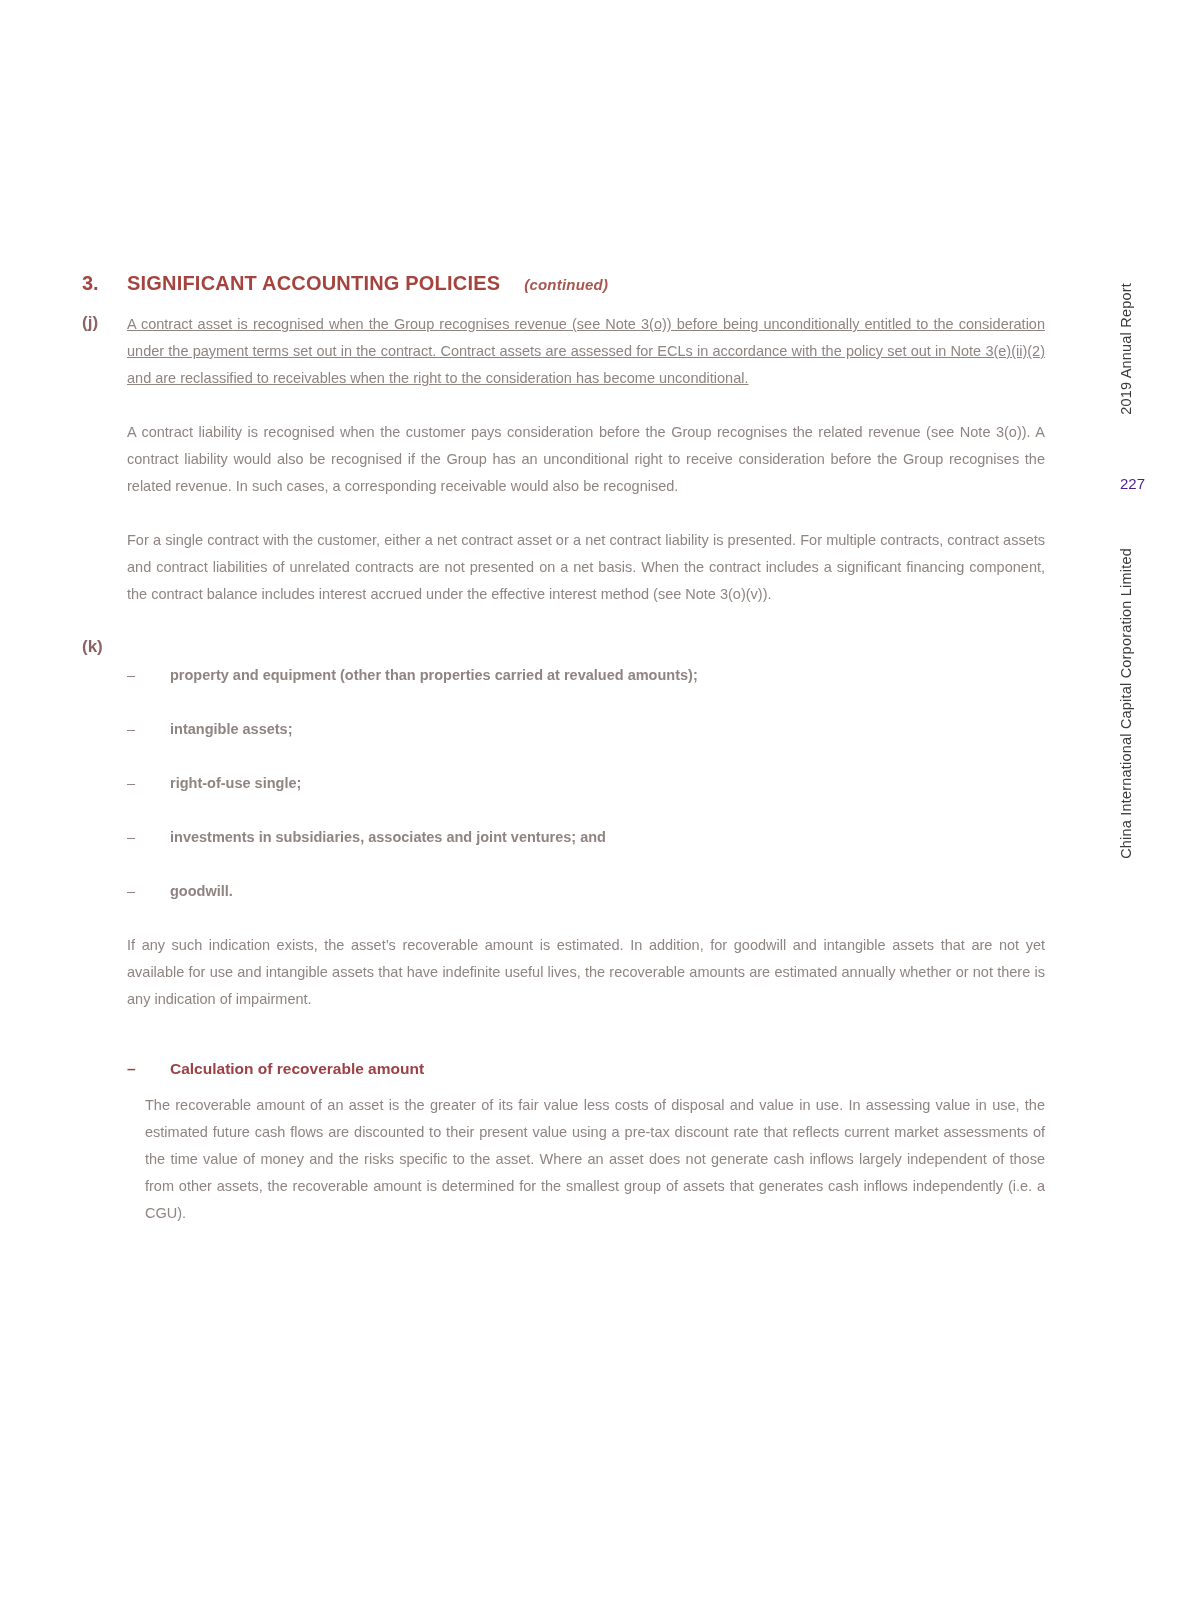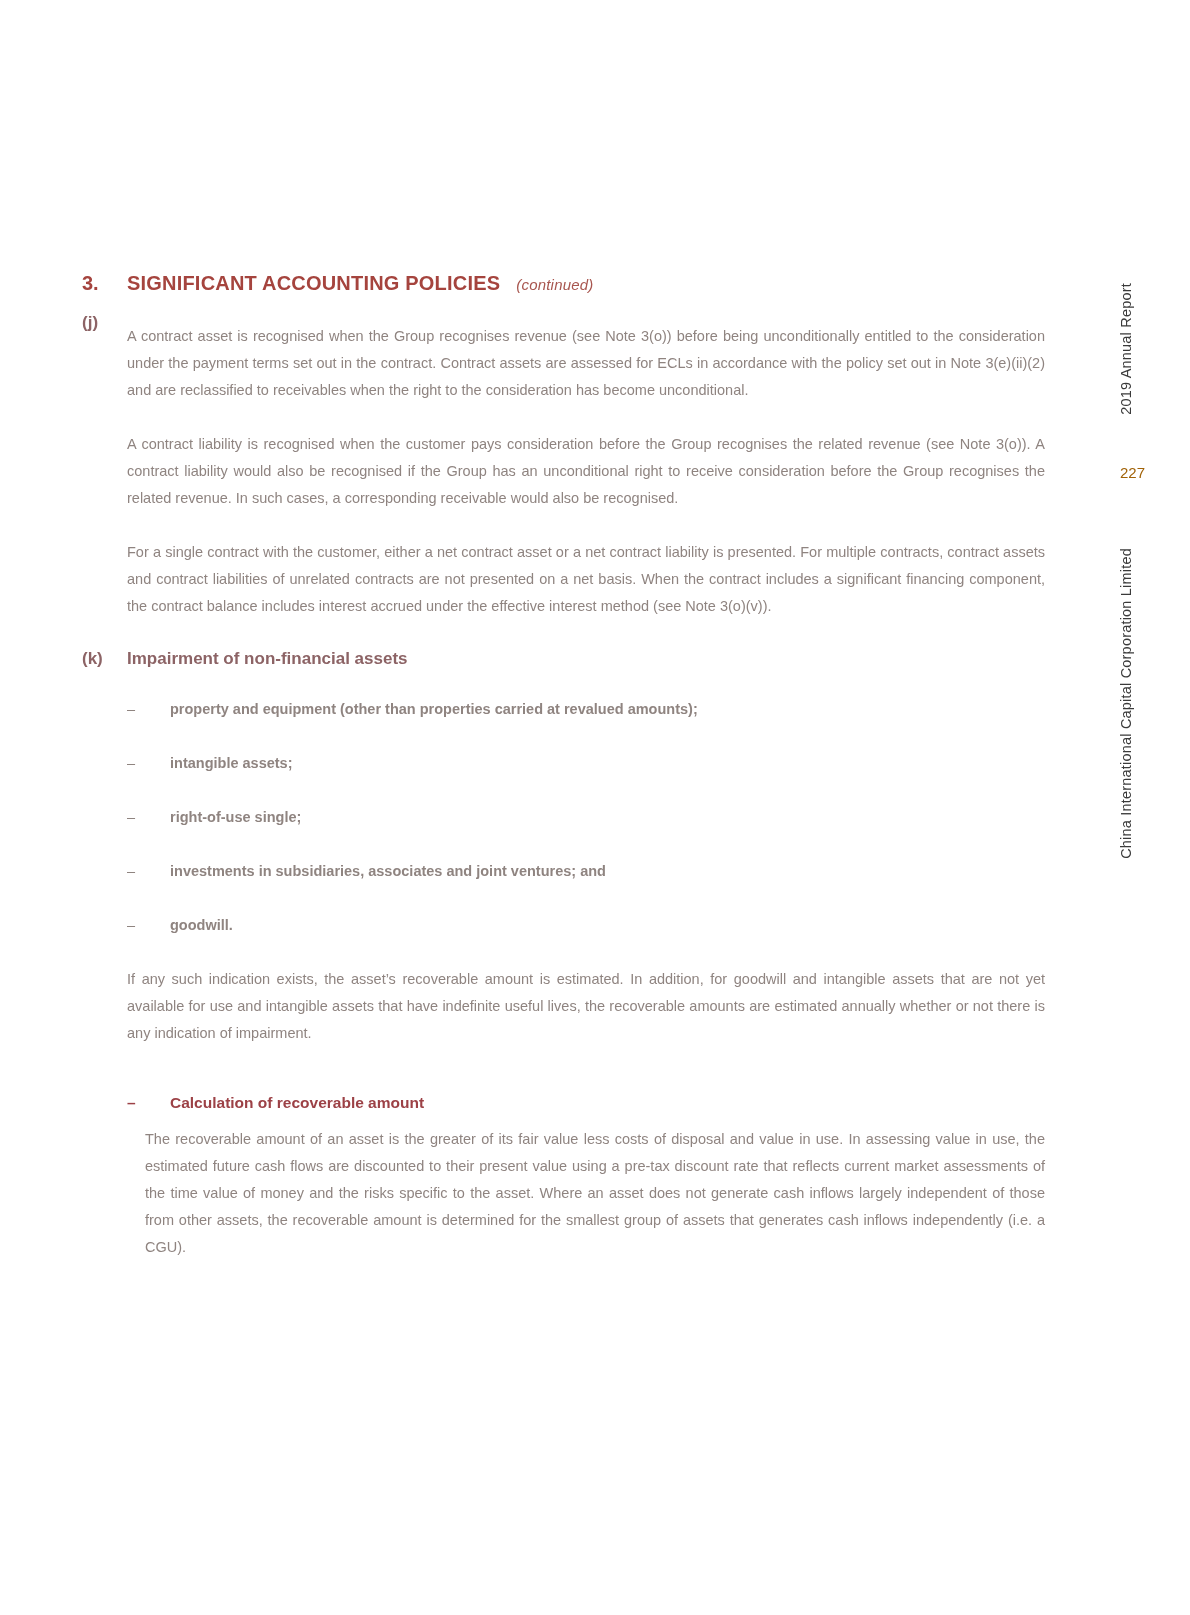--- a/index.html
+++ b/index.html
@@ -34,24 +34,24 @@
     color: #a5443e;
   }
   .sec-title {
     font-size: 20px;
     font-weight: bold;
     color: #a5443e;
     letter-spacing: 0.2px;
   }
   .continued {
     font-size: 15px;
-    font-weight: normal;
+    font-weight: bold;
     font-style: italic;
     color: #a8564f;
-    margin-left: 16px;
+    margin-left: 24px;
   }
 
   .subsection { display: flex; margin-top: 8px; }
   .sub-label-col {
     flex: 0 0 45px;
     font-size: 17px;
     font-weight: bold;
     color: #8c6365;
     padding-top: 2px;
   }
@@ -64,21 +64,21 @@
     margin-bottom: 13px;
   }
 
   .sub-main p.body-para {
     font-size: 14.5px;
     line-height: 27px;
     text-align: justify;
     color: #8f8480;
     margin-top: 27px;
   }
-  .sub-main p.body-para.first { margin-top: 12px; }
+  .sub-main p.body-para.first { margin-top: 0; text-decoration: underline; }
 
   .k-section { margin-top: 27px; }
 
   .bullet {
     display: flex;
     margin-top: 27px;
     font-size: 14.5px;
     line-height: 27px;
     color: #8f8480;
   }
@@ -110,23 +110,23 @@
     white-space: nowrap;
     font-size: 14.5px;
     color: #3a3a3a;
     letter-spacing: 0.2px;
   }
   .report-title { left: 1118px; top: 283px; }
   .company-name { left: 1118px; top: 548px; }
   .pagenum {
     position: absolute;
     left: 1120px;
-    top: 464px;
+    top: 475px;
     font-size: 15px;
-    color: #a16207;
+    color: #4c1d95;
   }
 </style>
 </head>
 <body>
 
 <div class="page">
 
   <div class="content">
 
     <div class="section-heading">
@@ -139,21 +139,20 @@
       <div class="sub-main">
         <p class="body-para first">A contract asset is recognised when the Group recognises revenue (see Note 3(o)) before being unconditionally entitled to the consideration under the payment terms set out in the contract. Contract assets are assessed for ECLs in accordance with the policy set out in Note 3(e)(ii)(2) and are reclassified to receivables when the right to the consideration has become unconditional.</p>
         <p class="body-para">A contract liability is recognised when the customer pays consideration before the Group recognises the related revenue (see Note 3(o)). A contract liability would also be recognised if the Group has an unconditional right to receive consideration before the Group recognises the related revenue. In such cases, a corresponding receivable would also be recognised.</p>
         <p class="body-para">For a single contract with the customer, either a net contract asset or a net contract liability is presented. For multiple contracts, contract assets and contract liabilities of unrelated contracts are not presented on a net basis. When the contract includes a significant financing component, the contract balance includes interest accrued under the effective interest method (see Note 3(o)(v)).</p>
       </div>
     </div>
 
     <div class="subsection k-section">
       <div class="sub-label-col">(k)</div>
       <div class="sub-main">
-        <div class="sub-title">Impairment of non-financial assets</div>
 
         <div class="bullet">
           <span class="dash">–</span>
           <span class="bullet-text">property and equipment (other than properties carried at revalued amounts);</span>
         </div>
         <div class="bullet">
           <span class="dash">–</span>
           <span class="bullet-text">intangible assets;</span>
         </div>
         <div class="bullet">

